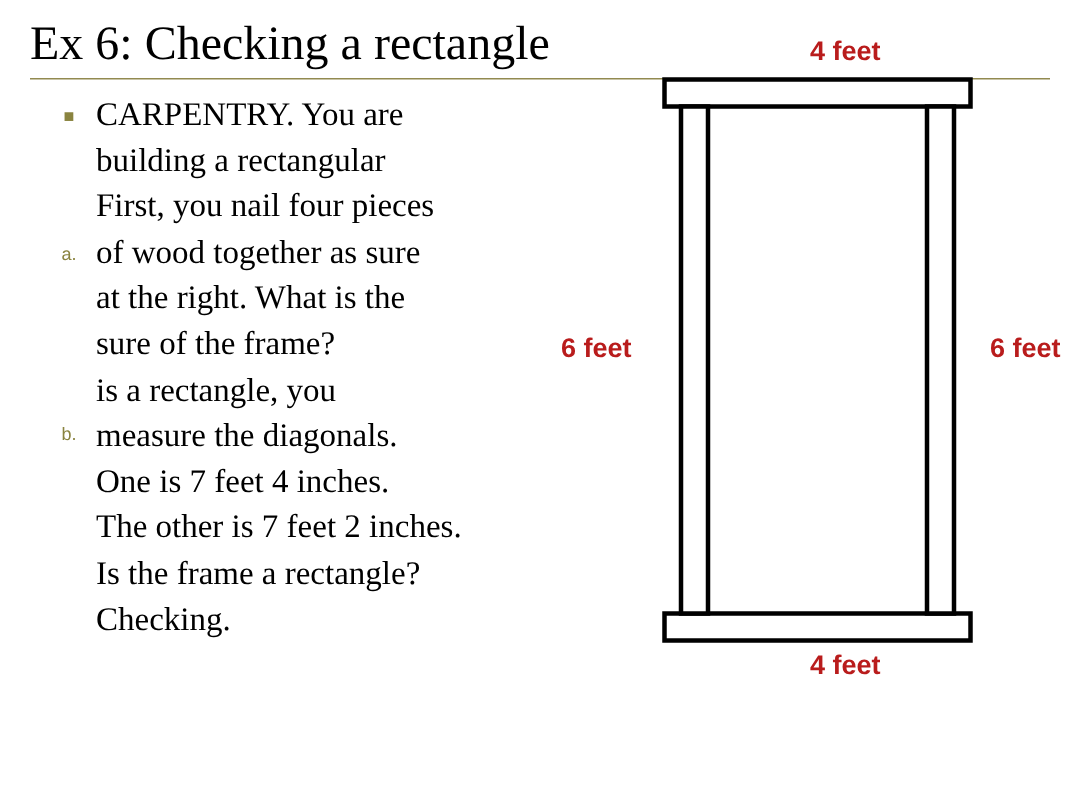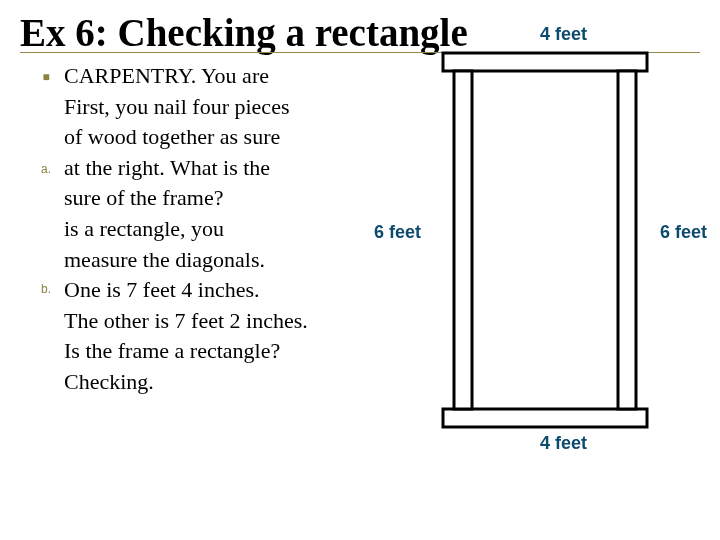--- a/index.html
+++ b/index.html
@@ -14,22 +14,22 @@
   .slide {
     position: relative;
     width: 720px;
     height: 540px;
     box-sizing: border-box;
   }
   .title {
     position: absolute;
     left: 20px;
     top: 10px;
-    font-size: 39px;
-    font-weight: bold;
+    font-size: 32px;
+    font-weight: normal;
   }
   .title-rule {
     position: absolute;
     left: 20px;
     top: 52px;
     width: 680px;
     height: 0;
     border-top: 1px solid #928a50;
   }
   .bullets {
@@ -62,21 +62,21 @@
     left: 370px;
     top: 20px;
     width: 345px;
     height: 500px;
   }
   .label {
     position: absolute;
     font-family: Arial, sans-serif;
     font-weight: bold;
     font-size: 18px;
-    color: #0c4a6e;
+    color: #b91c1c;
     white-space: nowrap;
   }
   .lbl-top    { left: 170px; top: 4px; }
   .lbl-left   { left: 4px;   top: 202px; }
   .lbl-right  { left: 290px; top: 202px; }
   .lbl-bottom { left: 170px; top: 413px; }
   
   .frame-svg {
     position: absolute;
     left: 70px;
@@ -94,20 +94,21 @@
   <div class="title-rule"></div>
 
   <div class="bullets">
     <span class="bullet-mark" style="margin-top:4px;">■</span>
     <span class="bullet-mark" style="margin-top:78px;">a.</span>
     <span class="bullet-mark" style="margin-top:106px;">b.</span>
   </div>
 
   <div class="body-text">
     <p>CARPENTRY.  You are</p>
+    <p>building a rectangular</p>
     <p>First, you nail four pieces</p>
     <p>of wood together as sure</p>
     <p>at the right.  What is the</p>
     <p>sure of the frame?</p>
     <p>is a rectangle, you</p>
     <p>measure the diagonals.</p>
     <p>One is 7 feet 4 inches.</p>
     <p>The other is 7 feet 2 inches.</p>
     <p>Is the frame a rectangle?</p>
     <p>Checking.</p>

